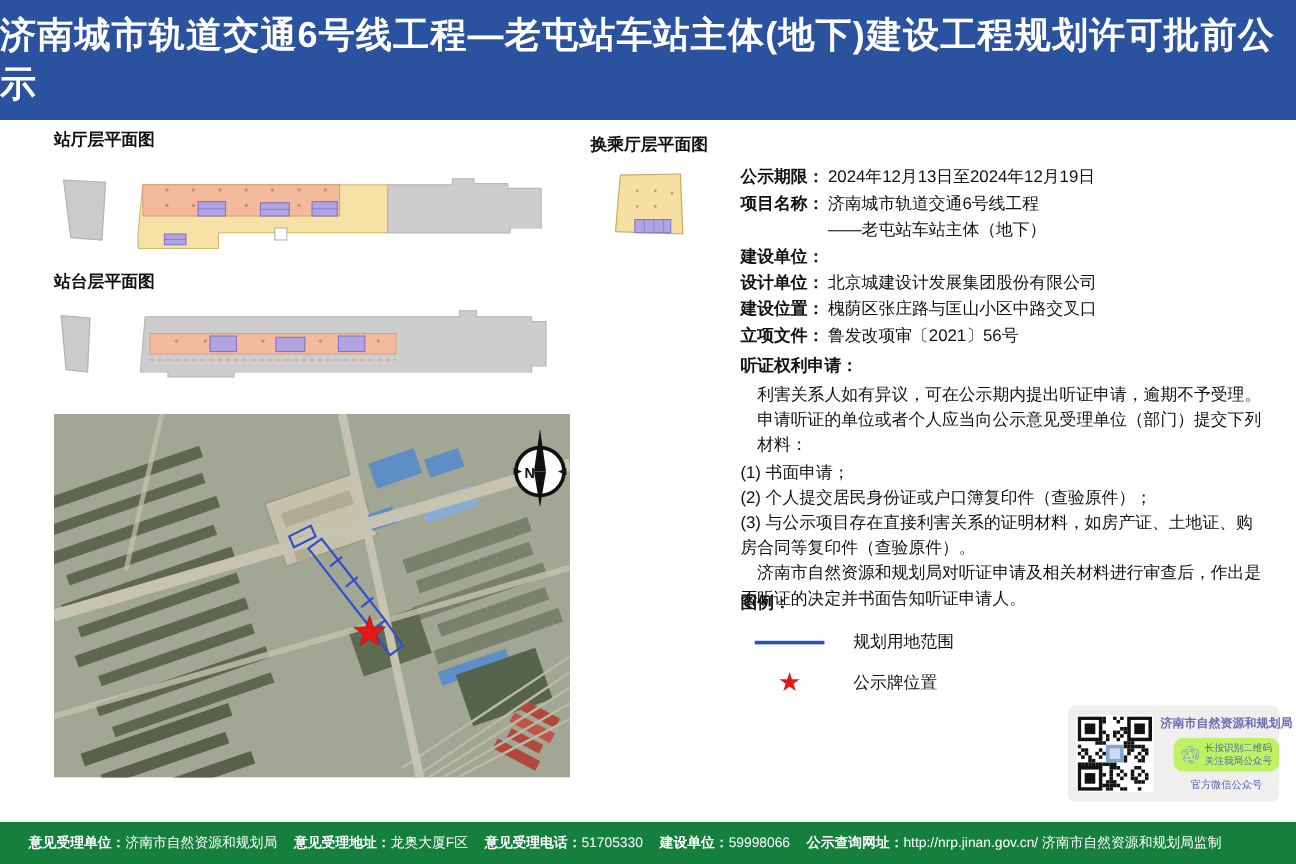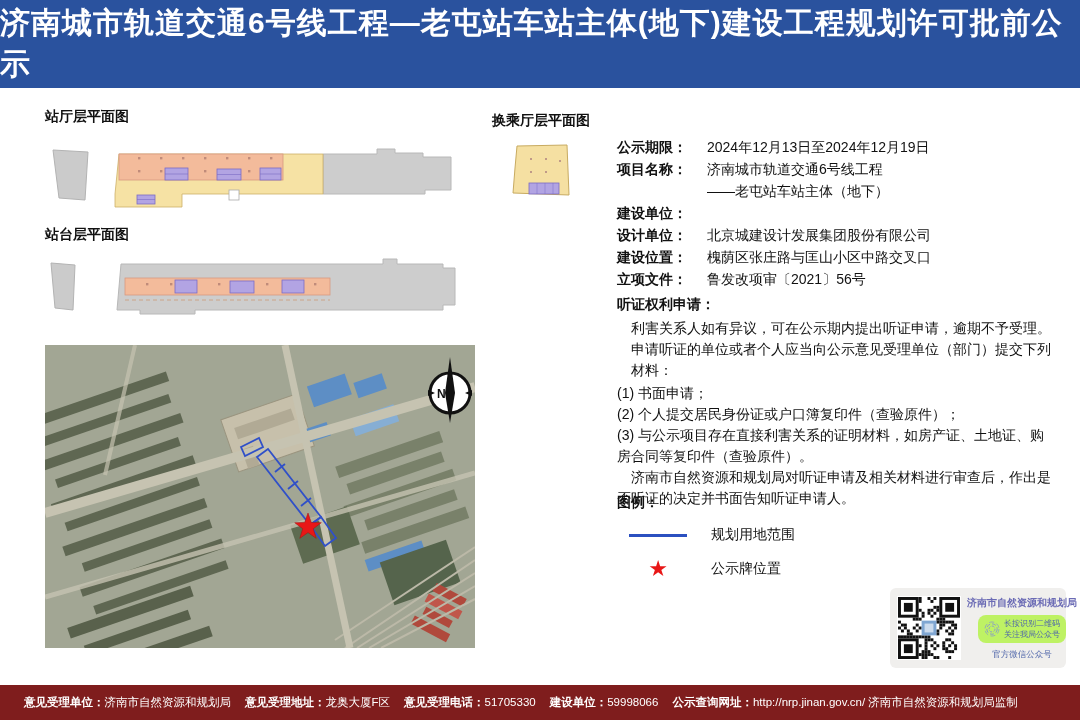--- a/index.html
+++ b/index.html
@@ -1,41 +1,41 @@
 <!DOCTYPE html>
 <html><head>
 <meta charset="utf-8">
 <style>
   * { margin:0; padding:0; box-sizing:border-box; }
   body { background:#e8e8e8; font-family:"Liberation Sans", sans-serif; }
   #page { position:relative; width:1080px; height:720px; background:#ffffff; overflow:hidden; margin:0 auto; }
 
   
-  .header { position:absolute; left:0; top:0; width:1080px; height:88px; background:#2a529e;
+  .header { position:absolute; left:0; top:0; width:1080px; height:100px; background:#2a529e;
             display:flex; align-items:center; justify-content:center; }
   .header h1 { color:#ffffff; font-size:30px; font-weight:bold; letter-spacing:1px; }
 
   
   .plan-label { position:absolute; font-size:14px; font-weight:bold; color:#111; }
   .lbl-hall     { left:45px;  top:108px; }
   .lbl-platform { left:45px;  top:226px; }
   .lbl-transfer { left:492px; top:112px; }
 
   .plan-svg { position:absolute; }
   .svg-hall     { left:45px;  top:140px; }
   .svg-platform { left:45px;  top:255px; }
   .svg-transfer { left:505px; top:138px; }
 
   
   .map-wrap { position:absolute; left:45px; top:345px; width:430px; height:303px; }
   .map-wrap svg { display:block; }
 
   
   .details { position:absolute; left:617px; top:136px; width:440px; font-size:14px; color:#111; }
-  .detail-row { display:flex; line-height:22px;gap:17px; }
+  .detail-row { display:flex; line-height:22px; }
   .dlabel { font-weight:bold; min-width:73px; white-space:nowrap; }
   .dvalue { white-space:nowrap; }
 
   .hearing { position:absolute; left:617px; top:294px; width:438px; font-size:14px; color:#111; line-height:21px; }
   .hearing .h-title { font-weight:bold; margin-bottom:3px; }
   .hearing .p1 { padding-left:14px; margin-bottom:2px; }
   .hearing .p2 { text-indent:14px; }
 
   
   .legend { position:absolute; left:617px; top:494px; width:300px; font-size:14px; color:#111; }
@@ -52,21 +52,21 @@
   .qr-code { width:64px; height:64px; background:#fff; padding:1px; }
   .qr-text { flex:1; display:flex; flex-direction:column; align-items:center; margin-left:6px; }
   .qr-org { font-size:10px; font-weight:bold; color:#6b6bb5; white-space:nowrap; }
   .qr-pill { background:#bef264; border-radius:8px; margin-top:5px; padding:3px 6px;
              display:flex; align-items:center; }
   .qr-hints { margin-left:4px; }
   .qr-hint { font-size:8px; color:#4f66aa; line-height:11px; white-space:nowrap; }
   .qr-caption { font-size:8.5px; color:#4f66aa; margin-top:6px; white-space:nowrap; }
 
   
-  .footer { position:absolute; left:0; top:685px; width:1080px; height:35px; background:#7f1d1d;
+  .footer { position:absolute; left:0; top:685px; width:1080px; height:35px; background:#15803d;
             display:flex; align-items:center; padding-left:24px; gap:14px; }
   .footer-item { color:#ffffff; font-size:11.5px; white-space:nowrap; }
   .footer-item .f-label { font-weight:bold; }
 </style>
 </head>
 <body>
 
 <div id="page">
 
   <div class="header">

